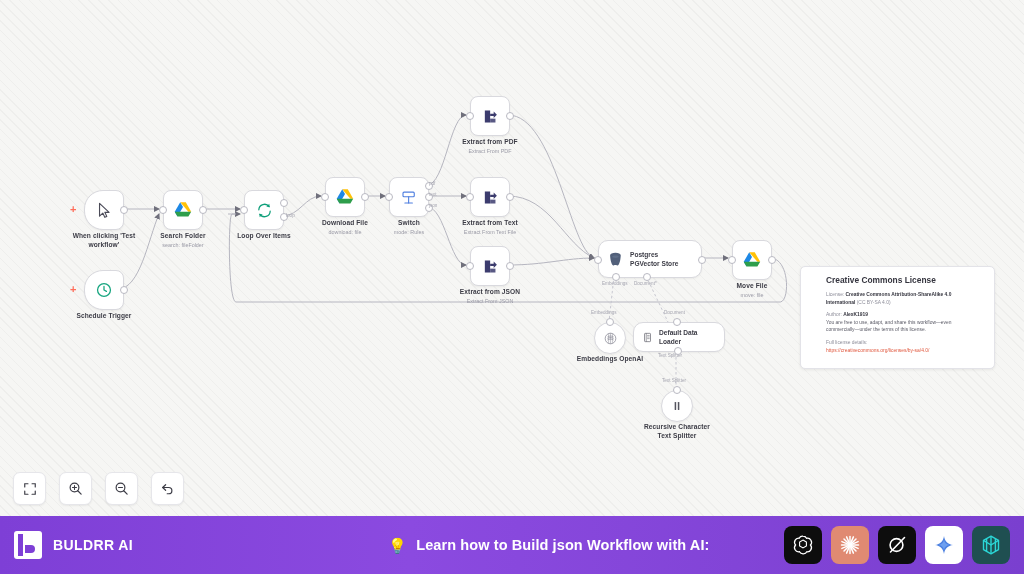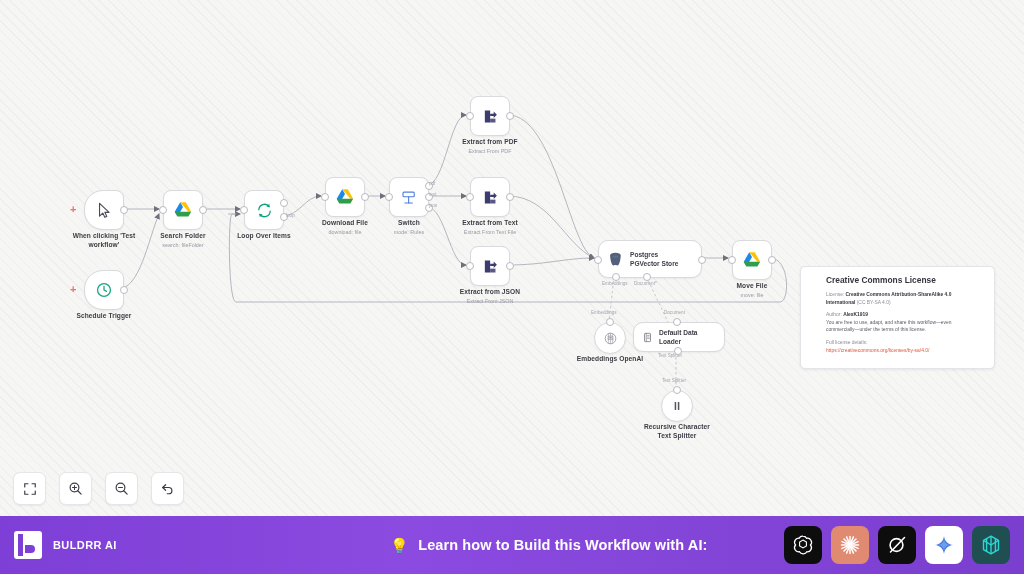--- a/index.html
+++ b/index.html
@@ -104,21 +104,21 @@
   #brandmark{
     width:28px;height:28px;background:#fff;border-radius:3px;position:relative;
   }
   #brandmark::before{
     content:"";position:absolute;left:4px;top:3px;width:5px;height:22px;background:#7e3fd6;
   }
   #brandmark::after{
     content:"";position:absolute;left:11px;top:14px;width:10px;height:8px;
     background:#7e3fd6;border-radius:0 5px 5px 0;
   }
-  #brandtext{color:#fff;font-size:11px;font-weight:bold;letter-spacing:.4px;}
+  #brandtext{color:#fff;font-size:14px;font-weight:bold;letter-spacing:.4px;}
   #ftr-center{
     flex:1;display:flex;align-items:center;justify-content:center;gap:9px;
   }
   #ftr-msg{color:#fff;font-size:14.5px;font-weight:bold;letter-spacing:.1px;}
   #bulb{font-size:15px;line-height:1;}
   #ftr-icons{display:flex;align-items:center;gap:9px;padding-right:14px;}
   .aiicon{
     width:38px;height:38px;border-radius:8px;
     display:flex;align-items:center;justify-content:center;
   }
@@ -428,21 +428,21 @@
 </div>
 
 <div id="footer">
   <div id="brand">
     <div id="brandmark"></div>
     <div id="brandtext">BULDRR AI</div>
   </div>
 
   <div id="ftr-center">
     <span id="bulb">💡</span>
-    <span id="ftr-msg">Learn how to Build this Workflow with AI:</span>
+    <span id="ftr-msg">Learn how to Build json Workflow with AI:</span>
   </div>
 
   <div id="ftr-icons">
     <div class="aiicon" style="background:#0d0d0d;">
       <svg width="24" height="24" viewBox="0 0 24 24">
         <path d="M12 3.2a4.1 4.1 0 0 1 3.55 2.05 4.1 4.1 0 0 1 3.9 6.75 4.1 4.1 0 0 1-3.55 6.75A4.1 4.1 0 0 1 12 20.8a4.1 4.1 0 0 1-3.55-2.05 4.1 4.1 0 0 1-3.9-6.75A4.1 4.1 0 0 1 8.1 5.25 4.1 4.1 0 0 1 12 3.2z" fill="none" stroke="#fff" stroke-width="1.3"></path>
         <path d="M12 7.1 L15.4 9.05 L15.4 13 L12 14.95 L8.6 13 L8.6 9.05 Z" fill="none" stroke="#fff" stroke-width="1.1"></path>
       </svg>
     </div>
     <div class="aiicon" style="background:#e08a72;">

